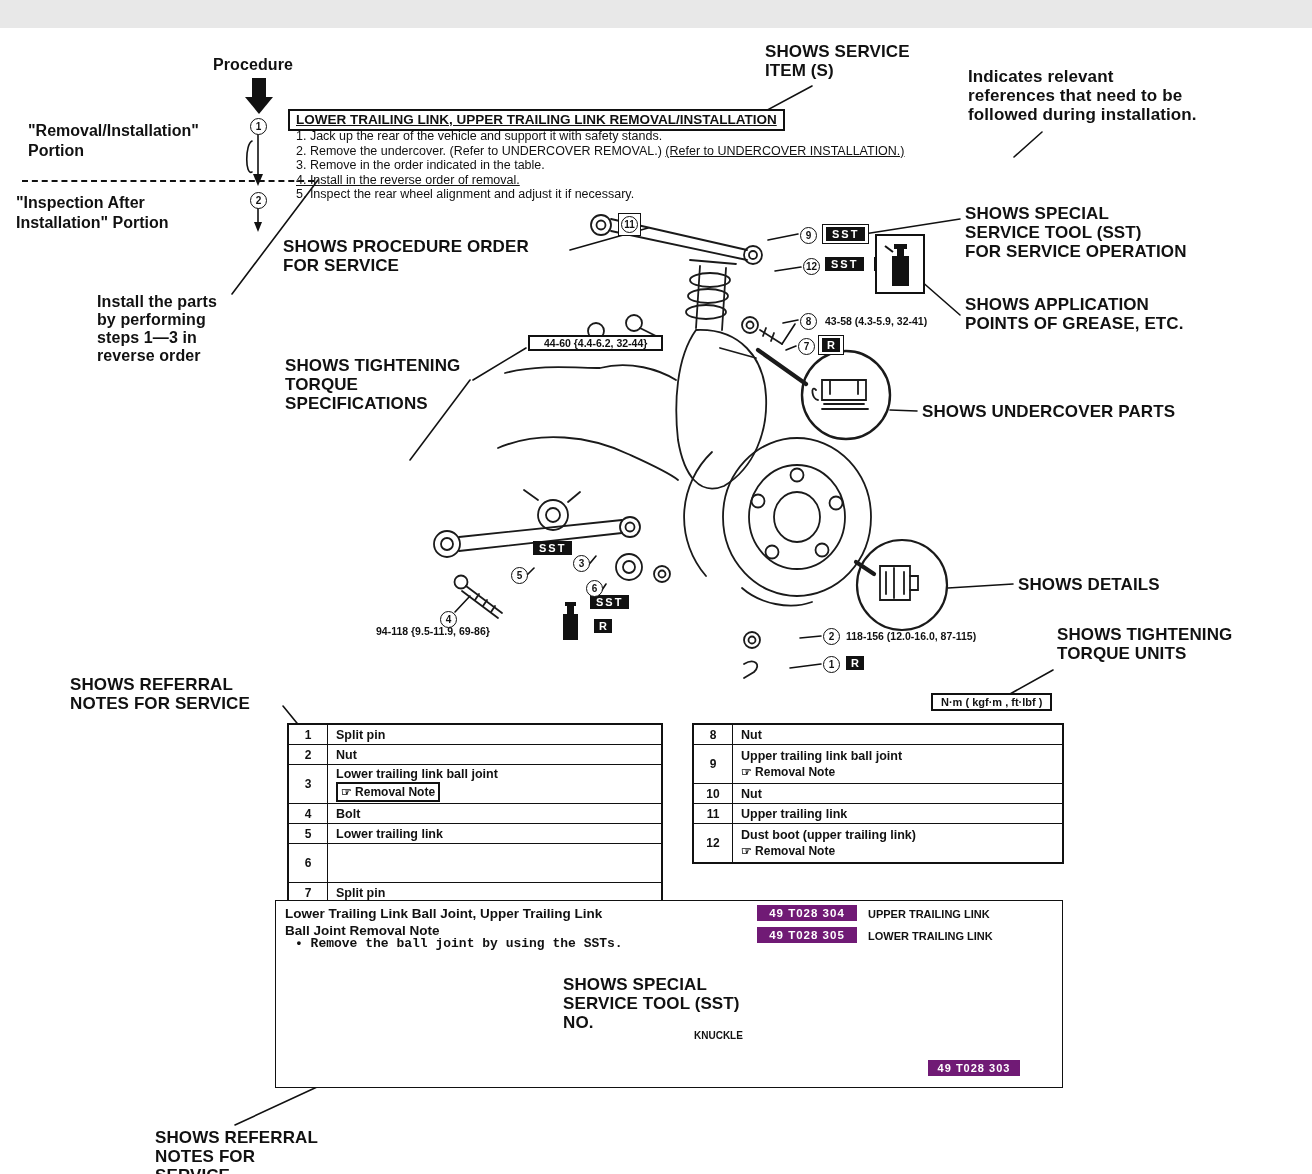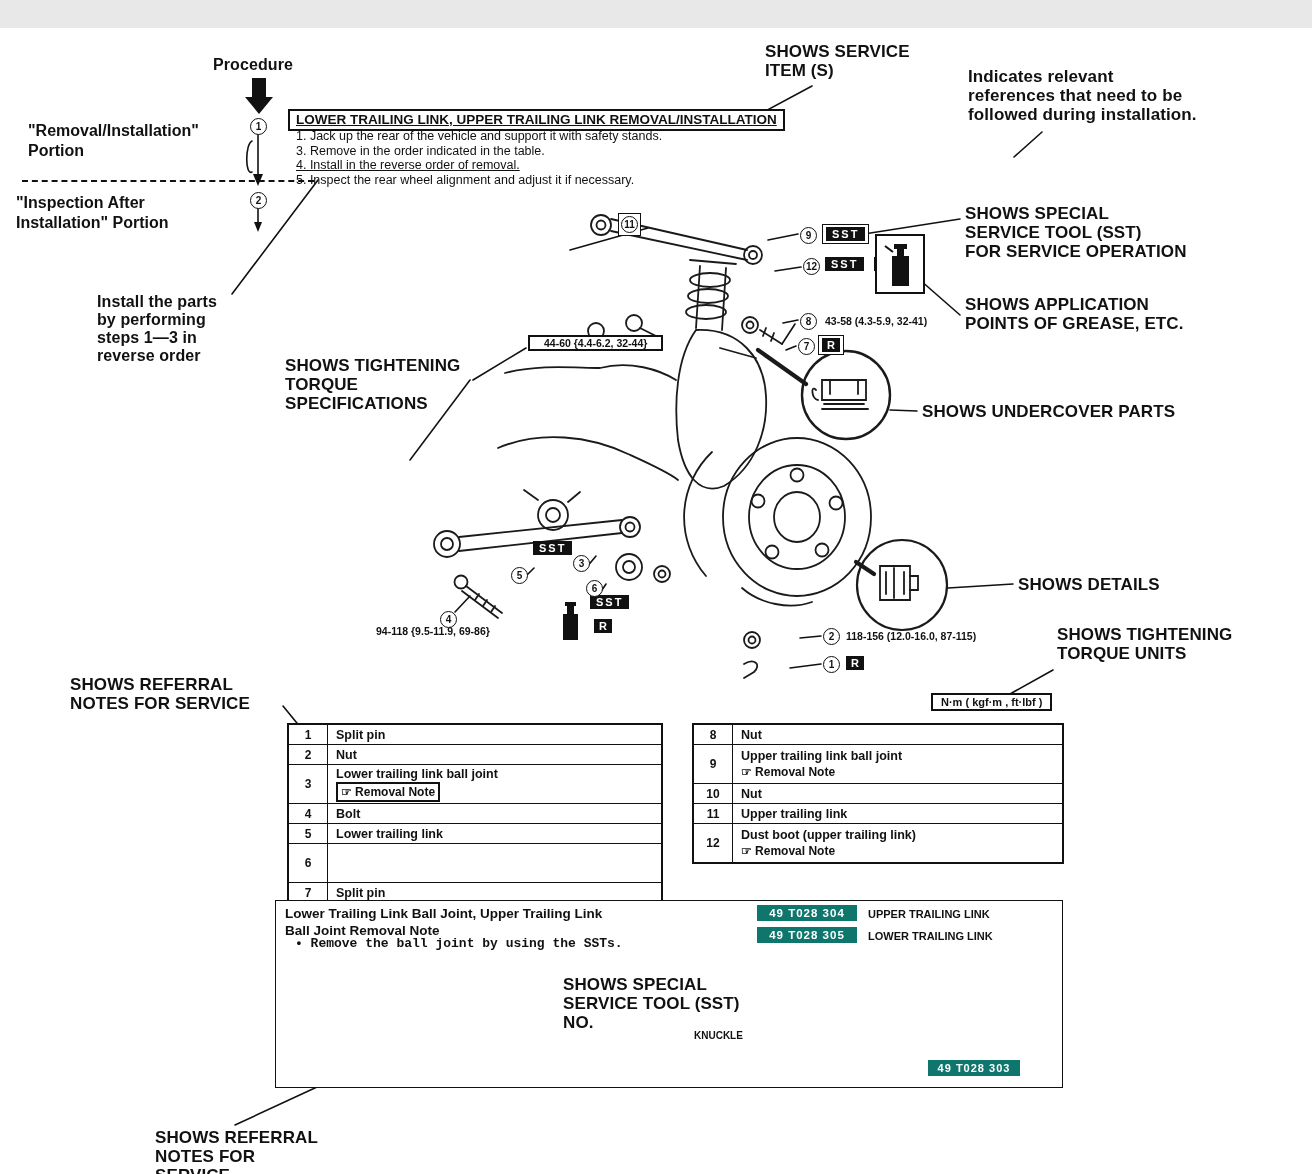--- a/index.html
+++ b/index.html
@@ -31,21 +31,21 @@
   .tbl-num{width:38px;border-right:1.5px solid #111;display:flex;align-items:center;justify-content:center;
            font-weight:700;font-size:12px;flex:none;}
   .tbl-name{flex:1;padding:1px 8px;font-size:12.5px;font-weight:700;line-height:16px;
             display:flex;flex-direction:column;justify-content:center;}
   .row-s{height:19px;} .row-d{height:38px;}
   .note-line{font-size:12px;}
   .note-boxed{border:2px solid #111;display:inline-block;padding:0 3px;width:fit-content;}
   .bottom-box{position:absolute;border:1.5px solid #111;background:#fff;}
   .bb-title{font-weight:700;font-size:13.5px;line-height:1.25;white-space:pre-line;}
   .bb-bullet{font-weight:700;font-size:13px;font-family:Liberation Mono, monospace;}
-  .black-label{position:absolute;background:#0f766e;color:#fff;font-weight:700;font-size:11.5px;
+  .black-label{position:absolute;background:#701a75;color:#fff;font-weight:700;font-size:11.5px;
                text-align:center;padding:2px 0;letter-spacing:1px;}
   .cap-label{position:absolute;font-weight:700;font-size:11px;white-space:nowrap;}
   .tiny-label{position:absolute;font-weight:700;font-size:10px;white-space:nowrap;}
   .portion{font-weight:700;font-size:16px;line-height:1.25;white-space:pre-line;}
   .dashed-sep{border-top:2.5px dashed #111;}
 </style>
 </head>
 <body>
 
 <div class="page">
@@ -222,30 +222,33 @@
   <div class="abs lay portion" style="left:16px;top:165px;">"Inspection After
 Installation" Portion</div>
 
   <span class="abs lay circle-num" style="left:250px;top:90px;">1</span>
   <span class="abs lay circle-num" style="left:250px;top:164px;">2</span>
 
   <div class="abs lay title-box" style="left:288px;top:81px;">LOWER TRAILING LINK, UPPER TRAILING LINK REMOVAL/INSTALLATION</div>
 
   <div class="abs lay steps" style="left:296px;top:101px;">
     <div class="step-line">1. Jack up the rear of the vehicle and support it with safety stands.</div>
+    <div class="step-line"><span>2. Remove the undercover. (Refer to UNDERCOVER REMOVAL.) </span><span class="u">(Refer to UNDERCOVER INSTALLATION.)</span></div>
     <div class="step-line">3. Remove in the order indicated in the table.</div>
     <div class="step-line u">4. Install in the reverse order of removal.</div>
     <div class="step-line">5. Inspect the rear wheel alignment and adjust it if necessary.</div>
   </div>
 
   <div class="abs lay callout" style="left:765px;top:14px;">SHOWS SERVICE
 ITEM (S)</div>
   <div class="abs lay callout" style="left:968px;top:39px;">Indicates relevant
 references that need to be
 followed during installation.</div>
+  <div class="abs lay callout" style="left:283px;top:209px;">SHOWS PROCEDURE ORDER
+FOR SERVICE</div>
   <div class="abs lay callout" style="left:965px;top:176px;">SHOWS SPECIAL
 SERVICE TOOL (SST)
 FOR SERVICE OPERATION</div>
   <div class="abs lay callout" style="left:965px;top:267px;">SHOWS APPLICATION
 POINTS OF GREASE, ETC.</div>
   <div class="abs lay callout sm" style="left:97px;top:265px;">Install the parts
 by performing
 steps 1—3 in
 reverse order</div>
   <div class="abs lay callout" style="left:285px;top:328px;">SHOWS TIGHTENING

